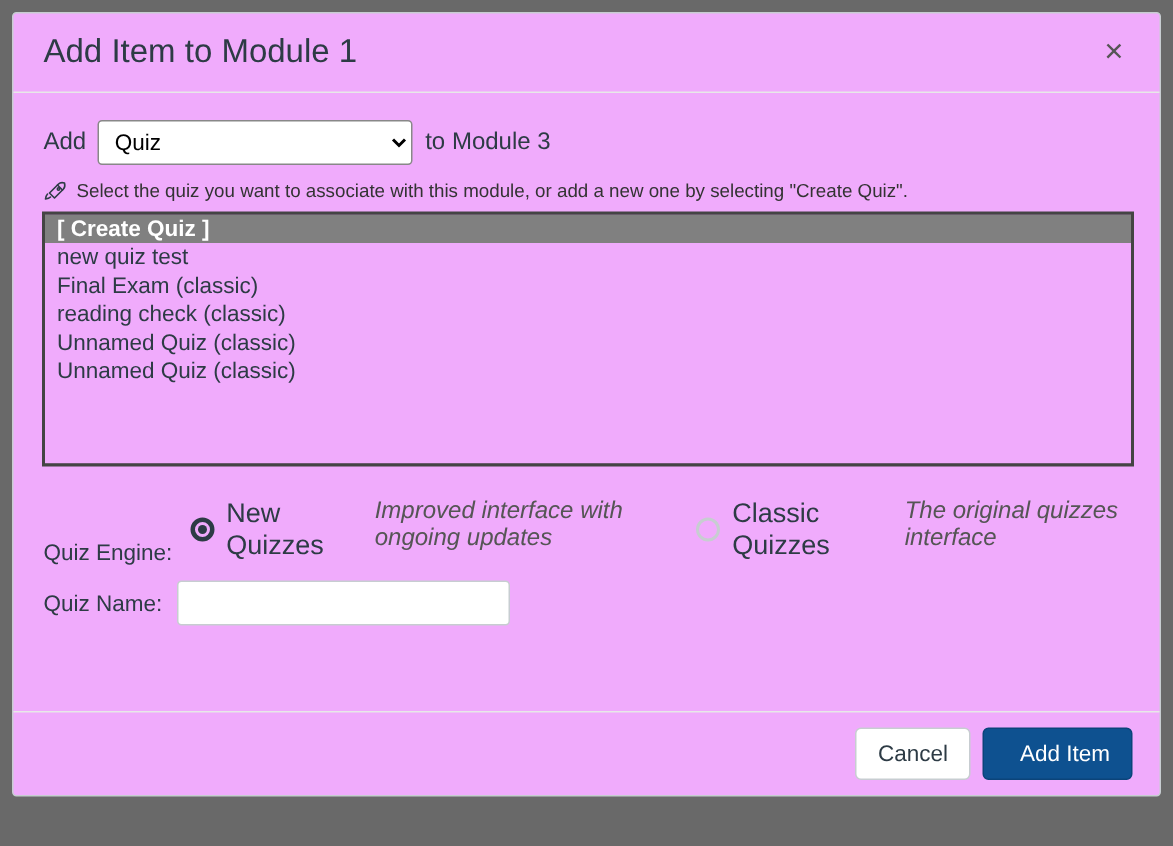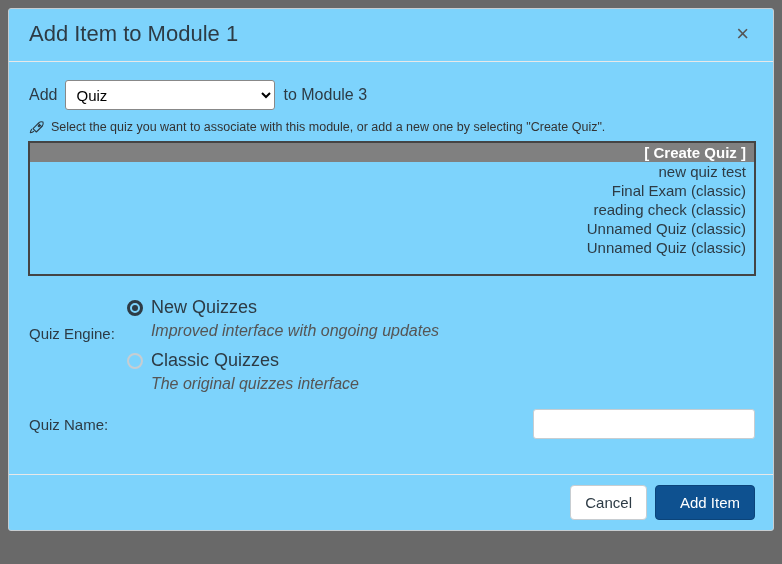--- a/index.html
+++ b/index.html
@@ -1,40 +1,40 @@
 <!DOCTYPE html>
 <html><head>
   <meta charset="utf-8">
   <style>
     * { box-sizing: border-box; margin: 0; padding: 0; }
     body { font-family: "Helvetica Neue", Helvetica, Arial, sans-serif; background: #696969; font-size: 14px; color: #2d3b45; }
     .modal-wrap { padding: 8px; }
-    .modal { background: #7dd3fc; border: 1px solid #c7cdd1; border-radius: 3px; width: 766px; margin: 0 auto; position: relative; }
+    .modal { background: #f0abfc; border: 1px solid #c7cdd1; border-radius: 3px; width: 766px; margin: 0 auto; position: relative; }
     .modal-header { padding: 12px 20px 14px 20px; border-bottom: 1px solid #e8e8e8; display: flex; justify-content: space-between; align-items: center; }
     .modal-header h2 { font-size: 22px; font-weight: 400; color: #2d3b45; }
     .close-x { font-size: 22px; color: #555; cursor: pointer; padding: 0 4px; background:none; border:none; line-height:1; }
     .modal-body { padding: 18px 18px 0 20px; height: 412px; overflow-y: scroll; position: relative; }
     .row-add { display: flex; align-items: center; gap: 8px; margin-bottom: 10px; }
     .row-add span { font-size: 16px; }
     select.type-select { font-size: 15px; padding: 4px 6px; width: 210px; height: 30px; border: 1px solid #888; border-radius: 3px; background:#fff; }
     .hint-row { display:flex; align-items: flex-start; gap: 6px; margin-bottom: 6px; font-size: 12.5px; color: #333; }
     .rocket-svg { flex: 0 0 auto; }
-    .quiz-list { width: 100%; height: 133px; border: 1px solid #333; font-size: 15px; padding: 0; overflow-y: scroll; outline: 2px solid #444; outline-offset: -1px; text-align: right; }
+    .quiz-list { width: 100%; height: 168px; border: 1px solid #333; font-size: 15px; padding: 0; overflow-y: scroll; outline: 2px solid #444; outline-offset: -1px; }
     .quiz-list .opt { padding: 1px 8px; cursor: default; font-size: 15px; white-space: nowrap; }
     .quiz-list .opt.selected { background: #808080; color: #fff; font-weight: bold; }
     .engine-block { display: flex; align-items: flex-start; gap: 12px; margin-top: 22px; }
     .engine-label { padding-top: 28px; font-size: 15px; white-space: nowrap; }
-    .engine-opts { display:flex; flex-direction: column; gap: 4px; }
+    .engine-opts { display:flex; flex-direction: row; gap: 4px; }
     .radio-row { display:flex; align-items: center; gap: 8px; }
     .radio-outer { width: 16px; height: 16px; border: 2px solid #c7cdd1; border-radius: 50%; display:inline-flex; align-items:center; justify-content:center; flex: 0 0 auto; }
     .radio-outer.checked { border: 3px solid #0e1c36; border-color: #2d3b45; }
     .radio-outer.checked::after { content:''; width:6px; height:6px; background:#2d3b45; border-radius:50%; }
     .radio-label { font-size: 18px; color: #2d3b45; }
     .radio-desc { font-size: 16px; color: #555; margin-left: 24px; margin-bottom: 6px; font-style: italic; }
-    .name-row { display:flex; align-items:center; gap: 10px; margin-top: 10px; margin-bottom: 20px; justify-content: space-between; }
+    .name-row { display:flex; align-items:center; gap: 10px; margin-top: 10px; margin-bottom: 20px; }
     .name-row label { font-size: 15px; }
     .name-input { width: 222px; height: 30px; border: 1px solid #c7cdd1; border-radius: 3px; padding: 4px 8px; font-size: 14px; }
     .modal-footer { border-top: 1px solid #e8e8e8; padding: 10px 18px; display:flex; justify-content: flex-end; gap: 8px; }
     .btn { padding: 8px 14px; font-size: 15px; border-radius: 4px; cursor: pointer; }
     .btn-cancel { background: #fff; border: 1px solid #c7cdd1; color: #2d3b45; }
     
     .btn.primary { background:#0d5190; color:#fff; border:1px solid #0a467c;padding-left:24px; }
     .btn.primary { background:#0b4f8f; }
     .btn.primary { background:#114b85; }
     .btn.primary { background:#0e5190; }

